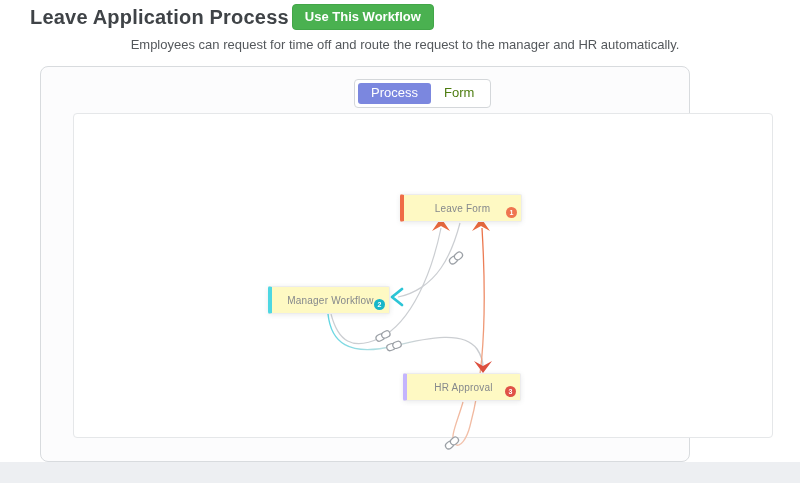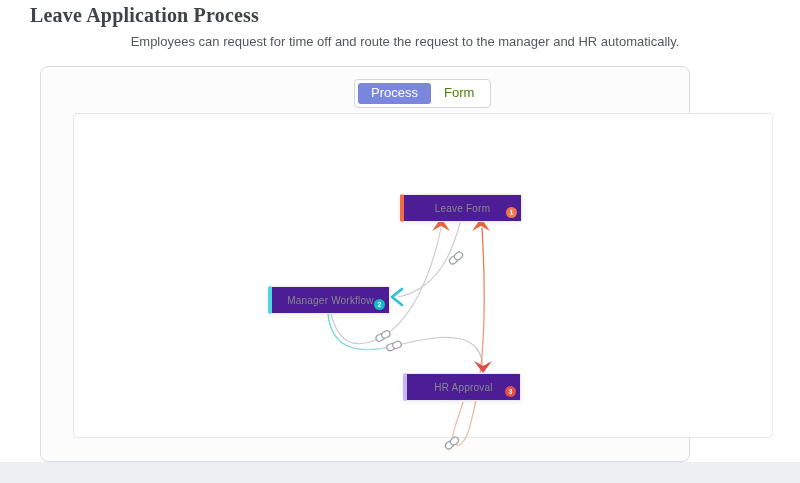--- a/index.html
+++ b/index.html
@@ -4,21 +4,21 @@
 <style>
   html,body{margin:0;padding:0;}
   body{
     width:800px;height:483px;position:relative;overflow:hidden;
     background:#ffffff;
     font-family:"Liberation Sans","DejaVu Sans",sans-serif;
     -webkit-font-smoothing:antialiased;
   }
   
   .header{position:absolute;left:30px;top:4px;right:20px;}
-  .title-row{display:flex;align-items:center;gap:3px;font-family:Liberation Serif, serif;}
+  .title-row{display:flex;align-items:center;gap:3px;}
   .page-title{font-size:20px;font-weight:700;color:#3f4347;letter-spacing:.2px;}
   .use-btn{
     background:#4ab150;border:1px solid #42a648;color:#fff;
     font-size:13px;font-weight:700;padding:4px 12px 5px;border-radius:4px;
     cursor:pointer;font-family:inherit;
   }
   .subtitle{margin-top:7px;font-size:13px;color:#54585c;text-align:center;}
   
   .panel{
     position:absolute;left:40px;top:66px;width:650px;height:396px;
@@ -38,21 +38,21 @@
   .canvas{
     position:absolute;left:32px;top:46px;width:700px;height:325px;
     background:#ffffff;border:1px solid #e5e7e9;border-radius:4px;
     box-sizing:border-box;
   }
   
   .flow-svg{position:absolute;left:0;top:0;pointer-events:none;z-index:3;}
   .flow-svg .clickable{pointer-events:auto;cursor:pointer;}
   
   .node{
-    position:absolute;z-index:4;background:#4c1d95;
+    position:absolute;z-index:4;background:#fef9c3;
     border:1px solid #ececee;border-radius:2px;
     box-shadow:0 1px 5px rgba(60,64,67,.10);
     display:flex;align-items:center;justify-content:center;
     box-sizing:border-box;cursor:pointer;
   }
   .node .label{font-size:10px;color:#85888c;letter-spacing:.2px;}
   .node .badge{
     position:absolute;right:4px;bottom:3px;width:11px;height:11px;border-radius:50%;
     color:#fff;font-size:7px;font-weight:700;line-height:11px;text-align:center;
   }
@@ -64,20 +64,21 @@
   .node-hr .badge{background:#e05247;}
   
   .bottom-strip{position:absolute;left:0;top:462px;width:800px;height:21px;background:#edeff2;}
 </style>
 </head>
 <body>
 
 <div class="header">
   <div class="title-row">
     <div class="page-title">Leave Application Process</div>
+    <button class="use-btn">Use This Workflow</button>
   </div>
   <div class="subtitle">Employees can request for time off and route the request to the manager and HR automatically.</div>
 </div>
 
 <div class="panel">
   <div class="view-toggle">
     <button class="tab active">Process</button>
     <button class="tab">Form</button>
   </div>
   <div class="canvas"></div>

